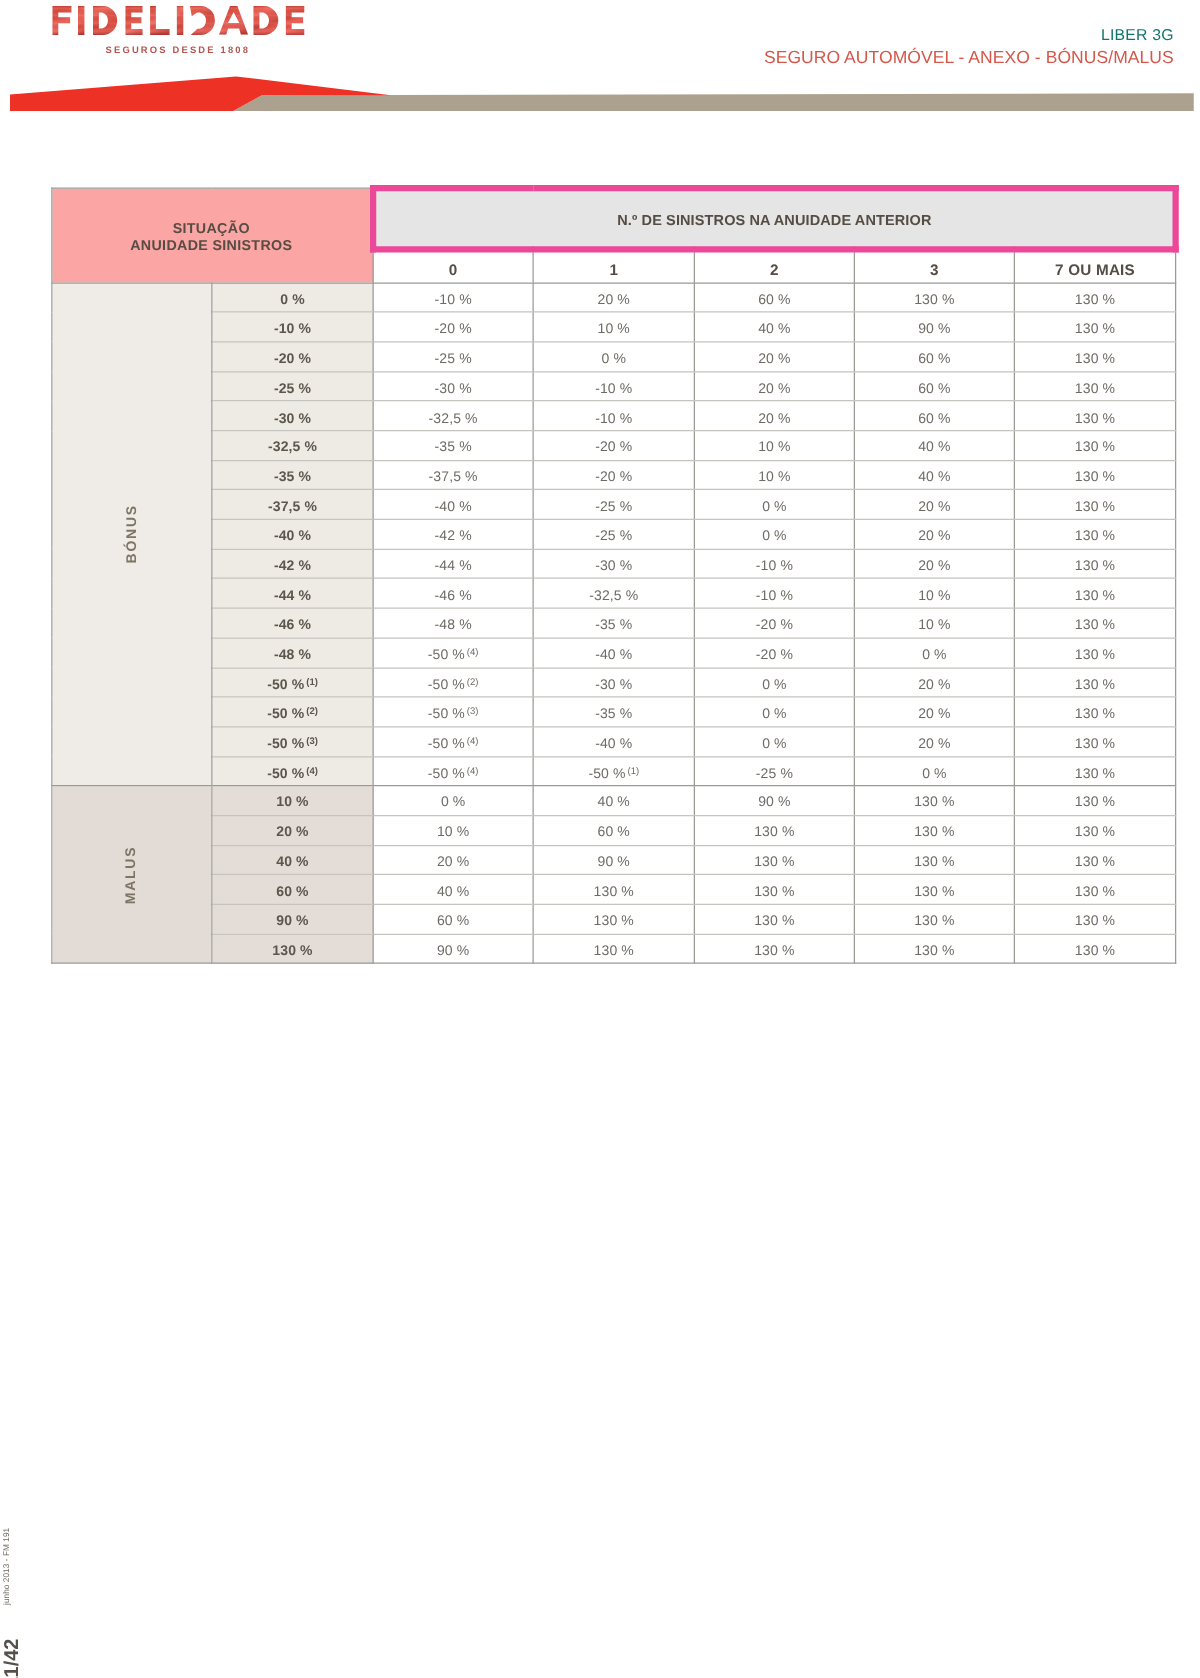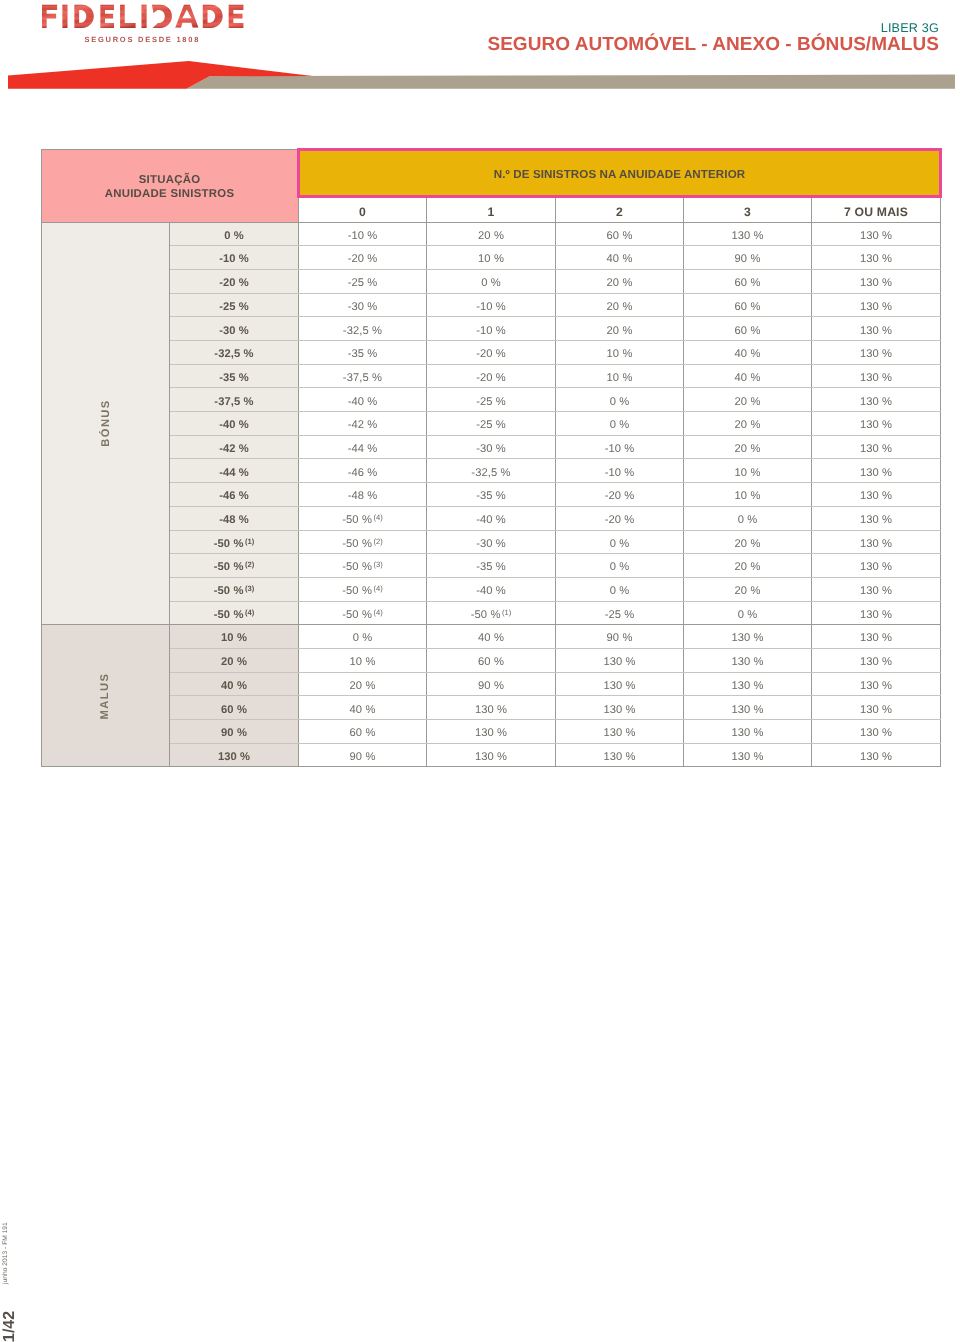--- a/index.html
+++ b/index.html
@@ -10,44 +10,44 @@
     color:#5b5348;
     -webkit-font-smoothing:antialiased;text-rendering:geometricPrecision;
   }
   .page{position:absolute;left:0;top:0;width:960px;height:1342px;background:#fff;}
 
   
   .logo{position:absolute;left:33px;top:3px;width:215px;height:42px;}
   .logo svg{display:block;}
   .hdr-right{position:absolute;right:21px;top:20.8px;text-align:right;}
   .hdr-product{font-size:12.6px;font-weight:normal;color:#0f766e;letter-spacing:.2px;line-height:14px;}
-  .hdr-sub{font-size:19px;font-weight:bold;color:#d4574a;letter-spacing:.05px;line-height:16px;margin-top:2.6px;}
+  .hdr-sub{font-size:14px;font-weight:normal;color:#d4574a;letter-spacing:.05px;line-height:16px;margin-top:2.6px;}
 
   .banner{position:absolute;left:0;top:58px;width:960px;height:34px;}
 
   
   .sec-heading{
     position:absolute;left:41px;top:124.2px;width:880px;
     font-size:12.1px;font-weight:bold;color:#564e43;letter-spacing:.04px;line-height:13px;
   }
 
   .tbl{position:absolute;left:41px;top:148px;width:899px;border-collapse:collapse;table-layout:fixed;}
   .tbl td,.tbl th{padding:0;margin:0;}
   .corner{
     border:1px solid #9a9a95;
     text-align:center;vertical-align:middle;
     font-size:11.4px;font-weight:bold;color:#554d43;letter-spacing:.28px;line-height:13.8px;
     height:68.8px;background:#fca5a5;
   }
   .corner > div{position:relative;top:2.3px;}
   .grp{
-    border:3px solid #ec4899;
+    border:5px solid #ec4899;
     text-align:center;vertical-align:middle;
     font-size:11.6px;font-weight:bold;color:#554d43;letter-spacing:.1px;
-    height:44.3px;background:#eab308;line-height:44.3px;
+    height:44.3px;background:#e5e5e5;line-height:44.3px;
   }
   [data-name='group-header-label']{font-style:normal;display:inline-block;position:relative;top:2.4px;}
   .colhdr{
     border:1px solid #9a9a95;
     text-align:center;vertical-align:middle;
     font-size:12.2px;font-weight:bold;color:#554d43;letter-spacing:.18px;
     height:23.3px;background:#fff;line-height:23.3px;
   }
   [data-name='column-header-text']{font-style:normal;display:inline-block;position:relative;top:2.6px;}
   .band{

